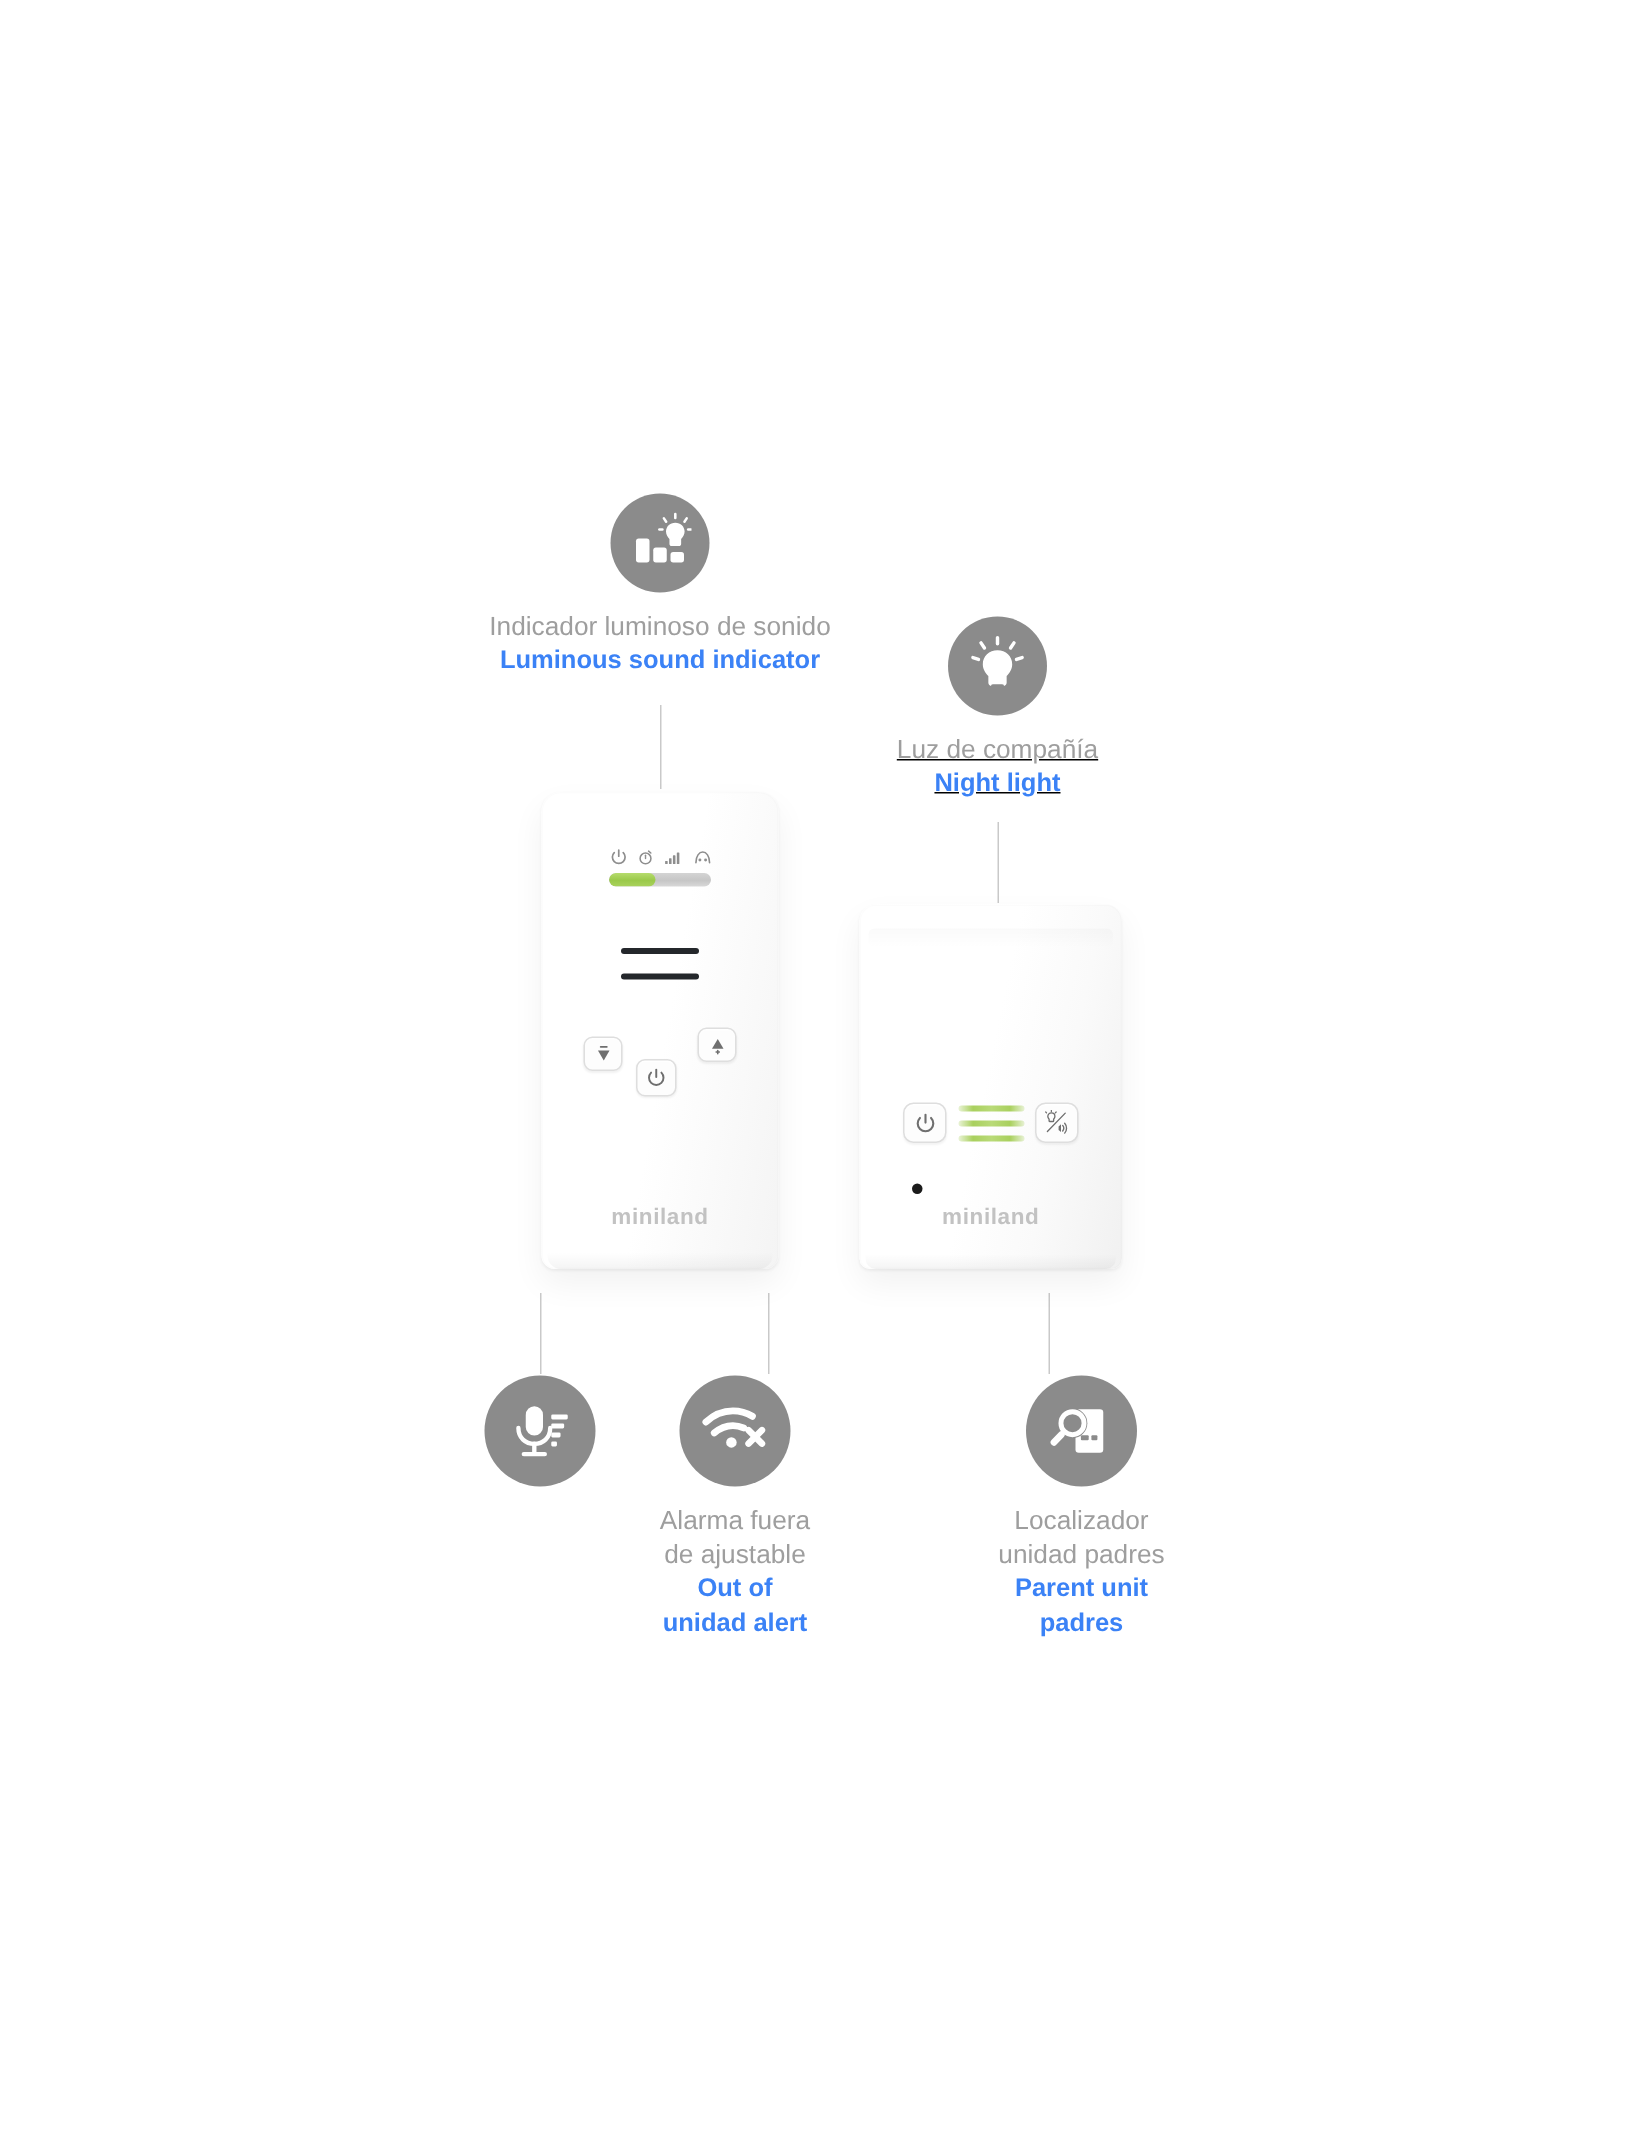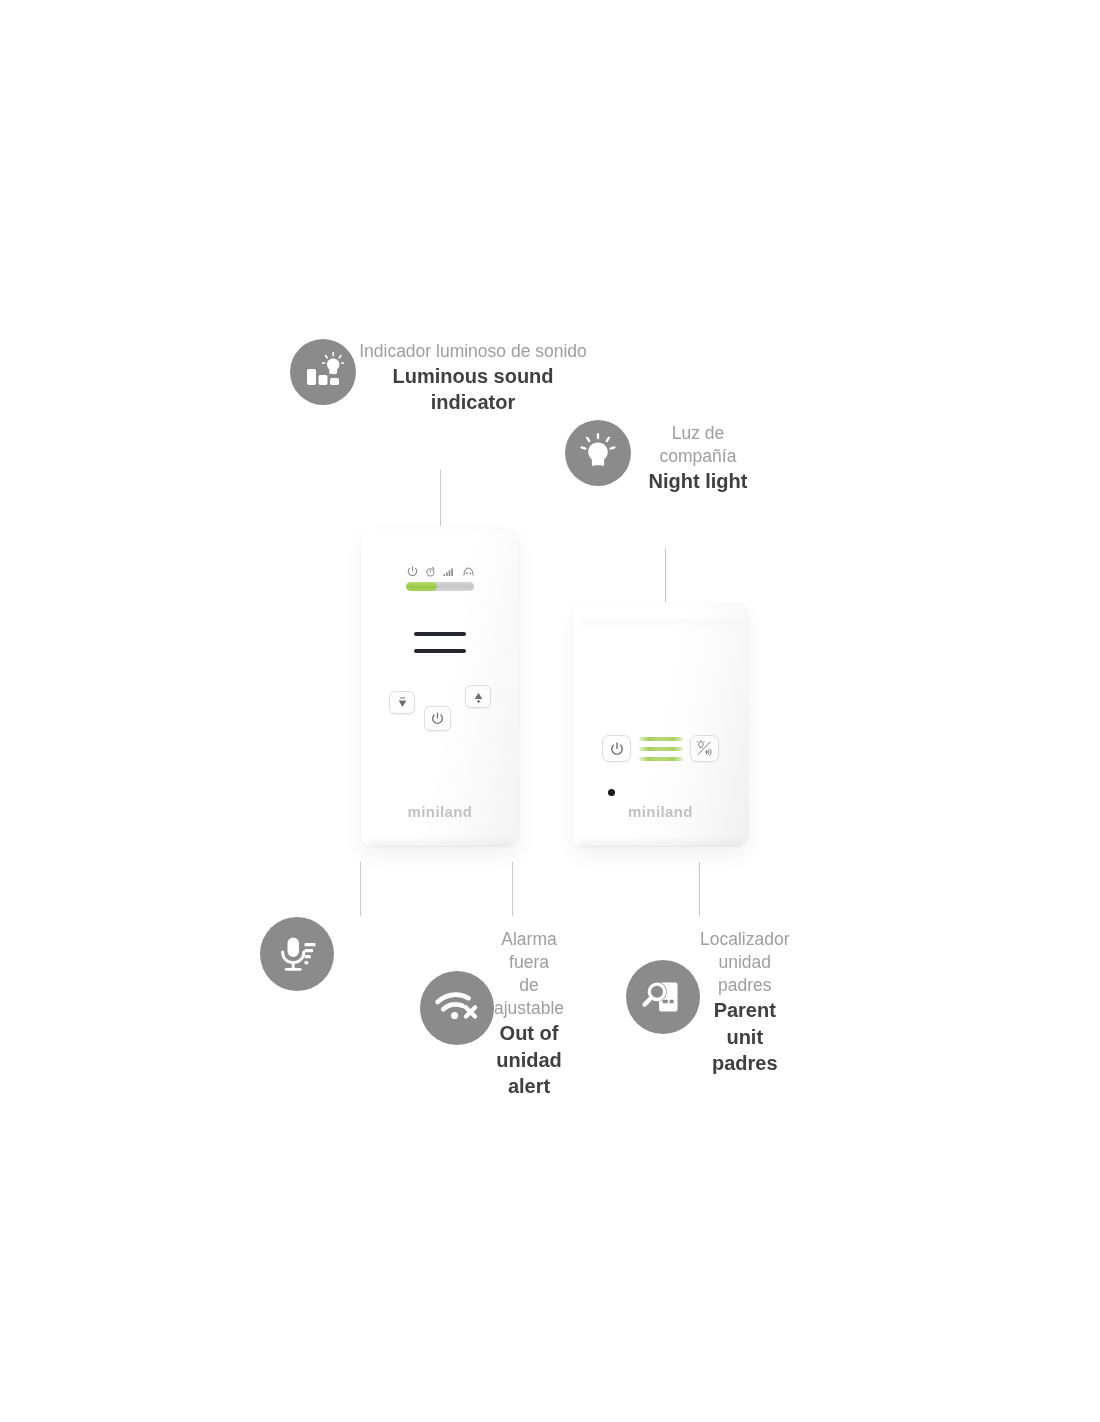--- a/index.html
+++ b/index.html
@@ -23,21 +23,21 @@
   .connector {
     position: absolute;
     width: 1px;
     background: #c9c9c9;
   }
 
   
   .feature {
     position: absolute;
     display: flex;
-    flex-direction: row;
+    flex-direction: column;
     align-items: center;
   }
 
   .icon-circle {
     border-radius: 50%;
     background: #8b8b8b;
     display: flex;
     align-items: center;
     justify-content: center;
     flex: none;
@@ -51,22 +51,22 @@
 
   .label-es {
     display: block;
     color: #9e9e9e;
     font-size: 17.5px;
     font-weight: 400;
   }
 
   .label-en {
     display: block;
-    color: #404040;
-    font-size: 20px;
+    color: #3b82f6;
+    font-size: 17px;
     font-weight: 700;
   }
 
   
   .device {
     position: absolute;
     background: #ffffff;
   }
 
   
@@ -271,21 +271,21 @@
           <line x1="39.8" y1="12.0" x2="41.8" y2="12.0"></line>
         </g>
       </svg>
     </div>
     <div class="feature-label">
       <span class="label-es">Indicador luminoso de sonido</span>
       <span class="label-en">Luminous sound indicator</span>
     </div>
   </div>
 
-  <div class="feature" style="left:565px; top:411px; width:200px;">
+  <div class="feature" style="left:565px; top:411px; width:200px;text-decoration:underline;">
     <div class="icon-circle" style="width:66px; height:66px;">
       <svg width="42" height="42" viewBox="0 0 42 42" aria-hidden="true">
         <path d="M21 10.5 C15.4 10.5 11.2 14.6 11.2 19.8 C11.2 23.3 13.1 25.8 14.9 27.6
                  L14.9 32.2 C14.9 33.4 15.9 34.4 17.1 34.4 L24.9 34.4 C26.1 34.4 27.1 33.4 27.1 32.2
                  L27.1 27.6 C28.9 25.8 30.8 23.3 30.8 19.8 C30.8 14.6 26.6 10.5 21 10.5 Z" fill="#ffffff"></path>
         <rect x="16.6" y="33.2" width="8.8" height="2.6" rx="1.3" fill="#8b8b8b"></rect>
         <g stroke="#ffffff" stroke-width="2.3" stroke-linecap="round">
           <line x1="21" y1="2.2" x2="21" y2="6.2"></line>
           <line x1="10.0" y1="5.6" x2="12.3" y2="9.0"></line>
           <line x1="32.0" y1="5.6" x2="29.7" y2="9.0"></line>
@@ -431,21 +431,21 @@
       </svg>
     </div>
     <div class="feature-label">
       <span class="label-es">Alarma fuera</span>
       <span class="label-es">de ajustable</span>
       <span class="label-en">Out of</span>
       <span class="label-en">unidad alert</span>
     </div>
   </div>
 
-  <div class="feature" style="left:626px; top:917px; width:146px;">
+  <div class="feature" style="left:648px; top:917px; width:146px;">
     <div class="icon-circle" style="width:74px; height:74px;">
       <svg width="46" height="46" viewBox="0 0 46 46" aria-hidden="true">
 
         <rect x="19.0" y="8.5" width="18.5" height="29.0" rx="2.2" fill="#ffffff"></rect>
         <rect x="22.6" y="25.8" width="5.2" height="3.4" rx="0.7" fill="#8b8b8b"></rect>
         <rect x="29.6" y="25.8" width="4.0" height="3.4" rx="0.7" fill="#8b8b8b"></rect>
 
         <circle cx="17.0" cy="17.8" r="9.9" fill="#8b8b8b"></circle>
         <circle cx="17.0" cy="17.8" r="7.7" fill="none" stroke="#ffffff" stroke-width="3.3"></circle>
         <line x1="9.6" y1="25.4" x2="4.6" y2="30.6" stroke="#ffffff" stroke-width="4.4" stroke-linecap="round"></line>

